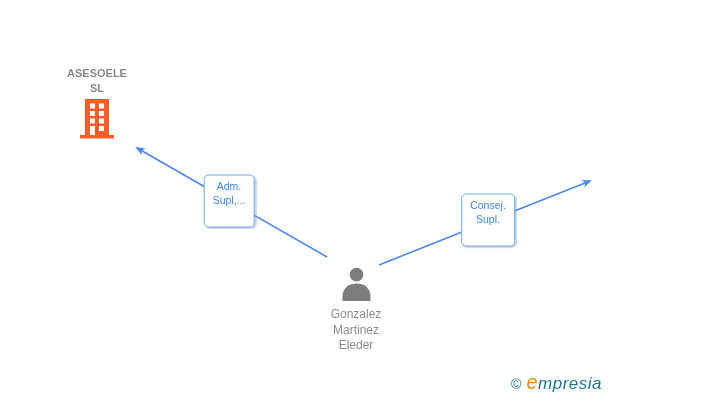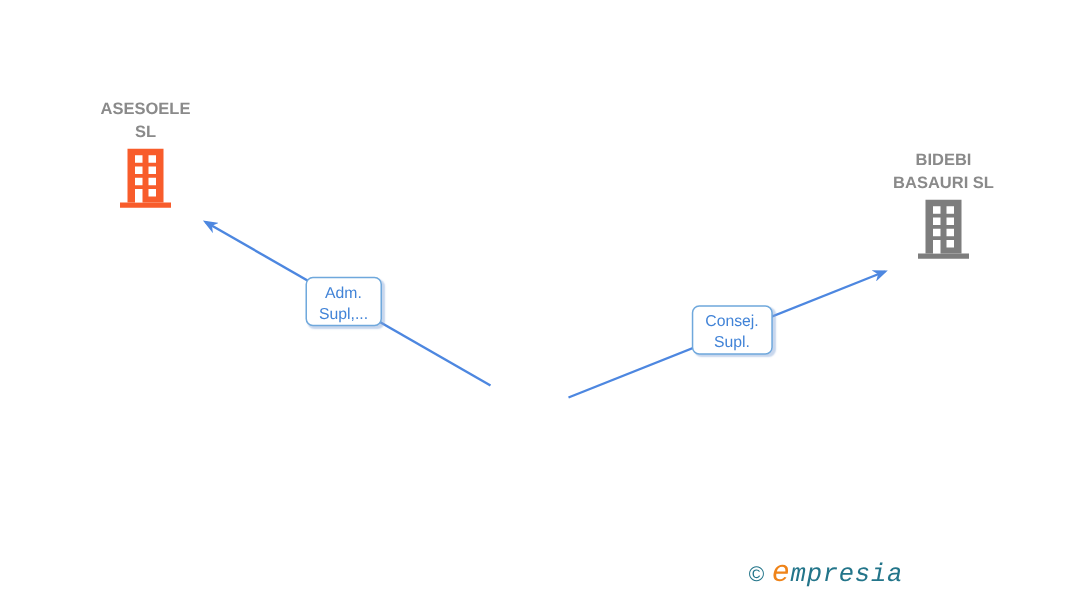--- a/index.html
+++ b/index.html
@@ -62,40 +62,40 @@
   .edge-label {
     position: absolute;
     transform: translate(-50%, -50%);
     background: #ffffff;
     border: 1.5px solid var(--label-border, #6fa8dc);
     border-radius: 5px;
     box-shadow: 1.5px 1.5px 1px rgba(130, 165, 215, 0.45);
     color: var(--label-blue, #4183d7);
     font-size: 10.5px;
     line-height: 14px;
-    padding: 3px 8px 0 8px;
+    padding: 3px 8px 20px 8px;
     text-align: center;
     white-space: nowrap;
   }
   .edge-label-adm    { left: 229px; top: 201px; }
   .edge-label-consej { left: 488px; top: 220px; text-align: center; }
 
   .footer-logo {
     position: absolute;
     right: 6px; bottom: 6px;
     display: flex;
     align-items: baseline;
     gap: 5px;
   }
   .copyright-sign {
     color: var(--logo-teal, #23758a);
     font-size: 14px;
   }
   .brand-text {
-    font-family: Liberation Mono, monospace;
+    font-family: Liberation Sans, sans-serif;
     font-style: italic;
     font-size: 17px;
     color: var(--logo-teal, #23758a);
     letter-spacing: 0.5px;
     margin-top: 33px;
   }
   .brand-first { color: var(--logo-orange, #ef8318); font-size: 20px; }
 </style>
 </head>
 <body>
@@ -130,45 +130,36 @@
           <rect x="19" y="12" width="5" height="5"></rect>
           <rect x="10" y="19.5" width="5" height="5"></rect>
           <rect x="19" y="19.5" width="5" height="5"></rect>
           <rect x="10" y="27" width="5" height="9"></rect>
           <rect x="19" y="27" width="5" height="5"></rect>
         </g>
       </svg>
     </div>
   </div>
 
-  <div class="node node-bidebi">
-    <div class="node-label">
-      <div>BIDEBI</div>
-      <div>BASAURI SL</div>
-    </div>
+
+  <div class="node node-person">
     <div class="icon-wrap">
-      <svg width="34" height="40" viewBox="0 0 34 40">
-        <g class="icon-building-gray">
-          <rect x="0" y="36" width="34" height="3.5"></rect>
-          <rect x="5" y="0" width="24" height="36"></rect>
-        </g>
-        <g fill="#ffffff">
-          <rect x="10" y="4.5" width="5" height="5"></rect>
-          <rect x="19" y="4.5" width="5" height="5"></rect>
-          <rect x="10" y="12" width="5" height="5"></rect>
-          <rect x="19" y="12" width="5" height="5"></rect>
-          <rect x="10" y="19.5" width="5" height="5"></rect>
-          <rect x="19" y="19.5" width="5" height="5"></rect>
-          <rect x="10" y="27" width="5" height="9"></rect>
-          <rect x="19" y="27" width="5" height="5"></rect>
+      <svg width="31" height="34" viewBox="0 0 31 34">
+        <g class="icon-person">
+          <circle cx="15.5" cy="7.6" r="6.8"></circle>
+          <path d="M1.5,34 v-4.5 c0,-8.5 6.3,-13 14,-13 s14,4.5 14,13 V34 Z"></path>
         </g>
       </svg>
     </div>
+    <div class="person-label">
+      <div>Gonzalez</div>
+      <div>Martinez</div>
+      <div>Eleder</div>
+    </div>
   </div>
-
 
   <div class="edge-label edge-label-adm">
     <div>Adm.</div>
     <div>Supl,...</div>
   </div>
   <div class="edge-label edge-label-consej">
     <div>Consej.</div>
     <div>Supl.</div>
   </div>
 

